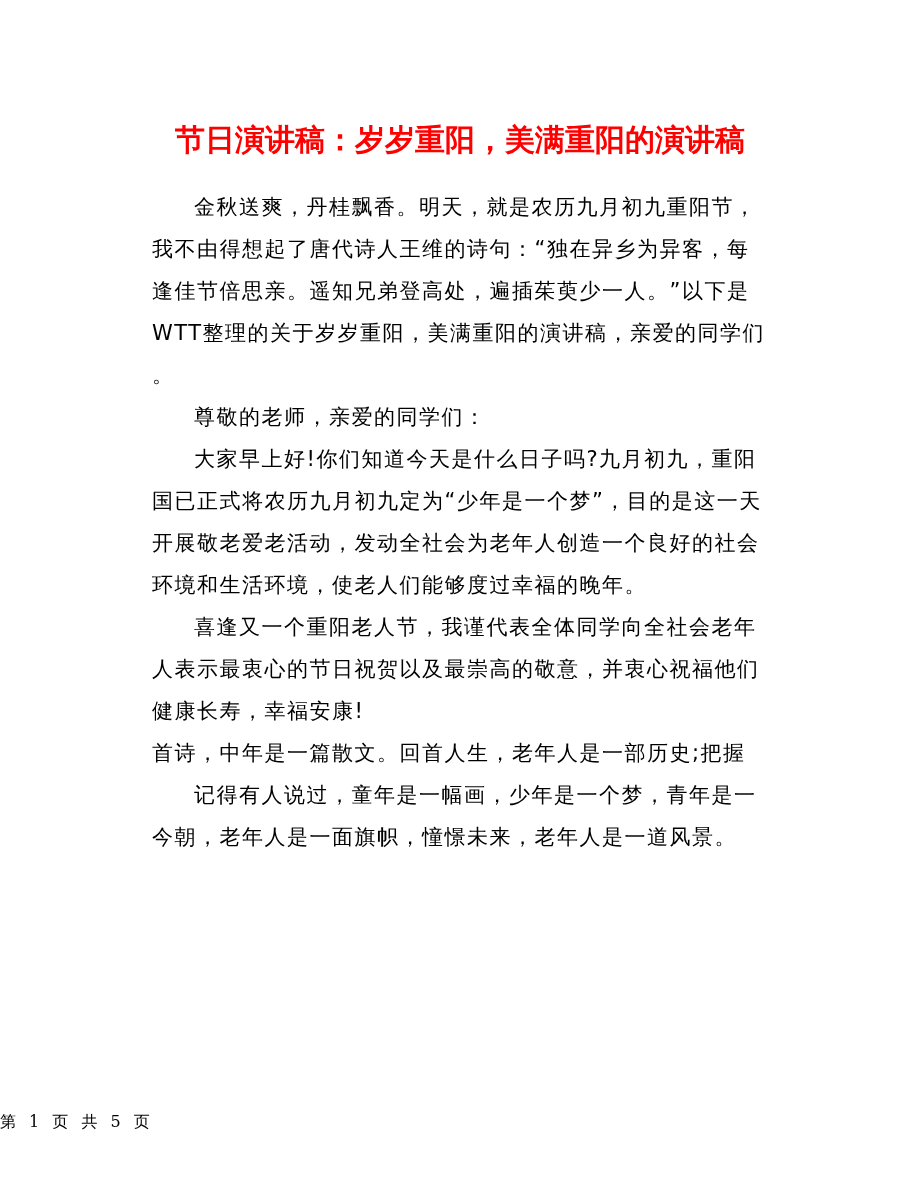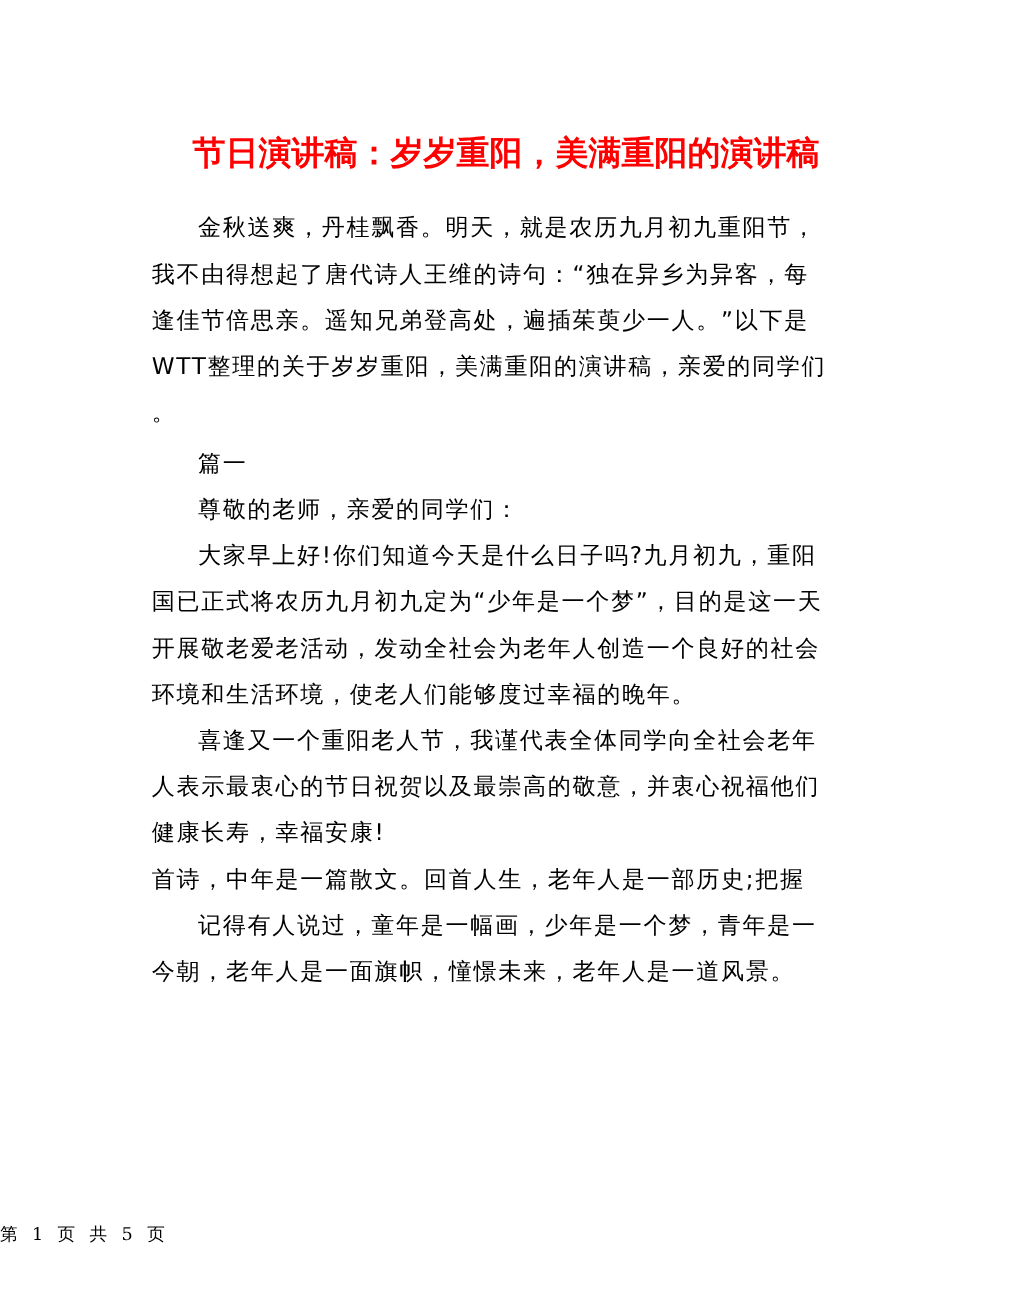--- a/index.html
+++ b/index.html
@@ -27,21 +27,21 @@
     width: 920px;
     text-align: center;
     font-size: 30px;
     font-weight: bold;
     color: #ff0000;
     letter-spacing: 0px;
     line-height: 44px;
   }
   .body {
     position: absolute;
-    left: 138px;
+    left: 152px;
     top: 186px;
     width: 646px;
   }
   .line {
     height: 42px;
     line-height: 42px;
     font-size: 21px;
     white-space: nowrap;
     letter-spacing: 1.5px;
   }
@@ -65,21 +65,20 @@
 
 <div class="page">
   <div class="title">节日演讲稿：岁岁重阳，美满重阳的演讲稿</div>
 
   <div class="body">
     <div class="line indent">金秋送爽，丹桂飘香。明天，就是农历九月初九重阳节，</div>
     <div class="line">我不由得想起了唐代诗人王维的诗句：“独在异乡为异客，每</div>
     <div class="line">逢佳节倍思亲。遥知兄弟登高处，遍插茱萸少一人。”以下是</div>
     <div class="line">WTT整理的关于岁岁重阳，美满重阳的演讲稿，亲爱的同学们</div>
     <div class="line">。</div>
-    <div class="line indent spaced">篇一</div>
     <div class="line indent">尊敬的老师，亲爱的同学们：</div>
     <div class="line indent">大家早上好!你们知道今天是什么日子吗?九月初九，重阳</div>
     <div class="line">国已正式将农历九月初九定为“少年是一个梦”，目的是这一天</div>
     <div class="line">开展敬老爱老活动，发动全社会为老年人创造一个良好的社会</div>
     <div class="line">环境和生活环境，使老人们能够度过幸福的晚年。</div>
     <div class="line indent">喜逢又一个重阳老人节，我谨代表全体同学向全社会老年</div>
     <div class="line">人表示最衷心的节日祝贺以及最崇高的敬意，并衷心祝福他们</div>
     <div class="line">健康长寿，幸福安康!</div>
     <div class="line">首诗，中年是一篇散文。回首人生，老年人是一部历史;把握</div>
     <div class="line indent">记得有人说过，童年是一幅画，少年是一个梦，青年是一</div>

